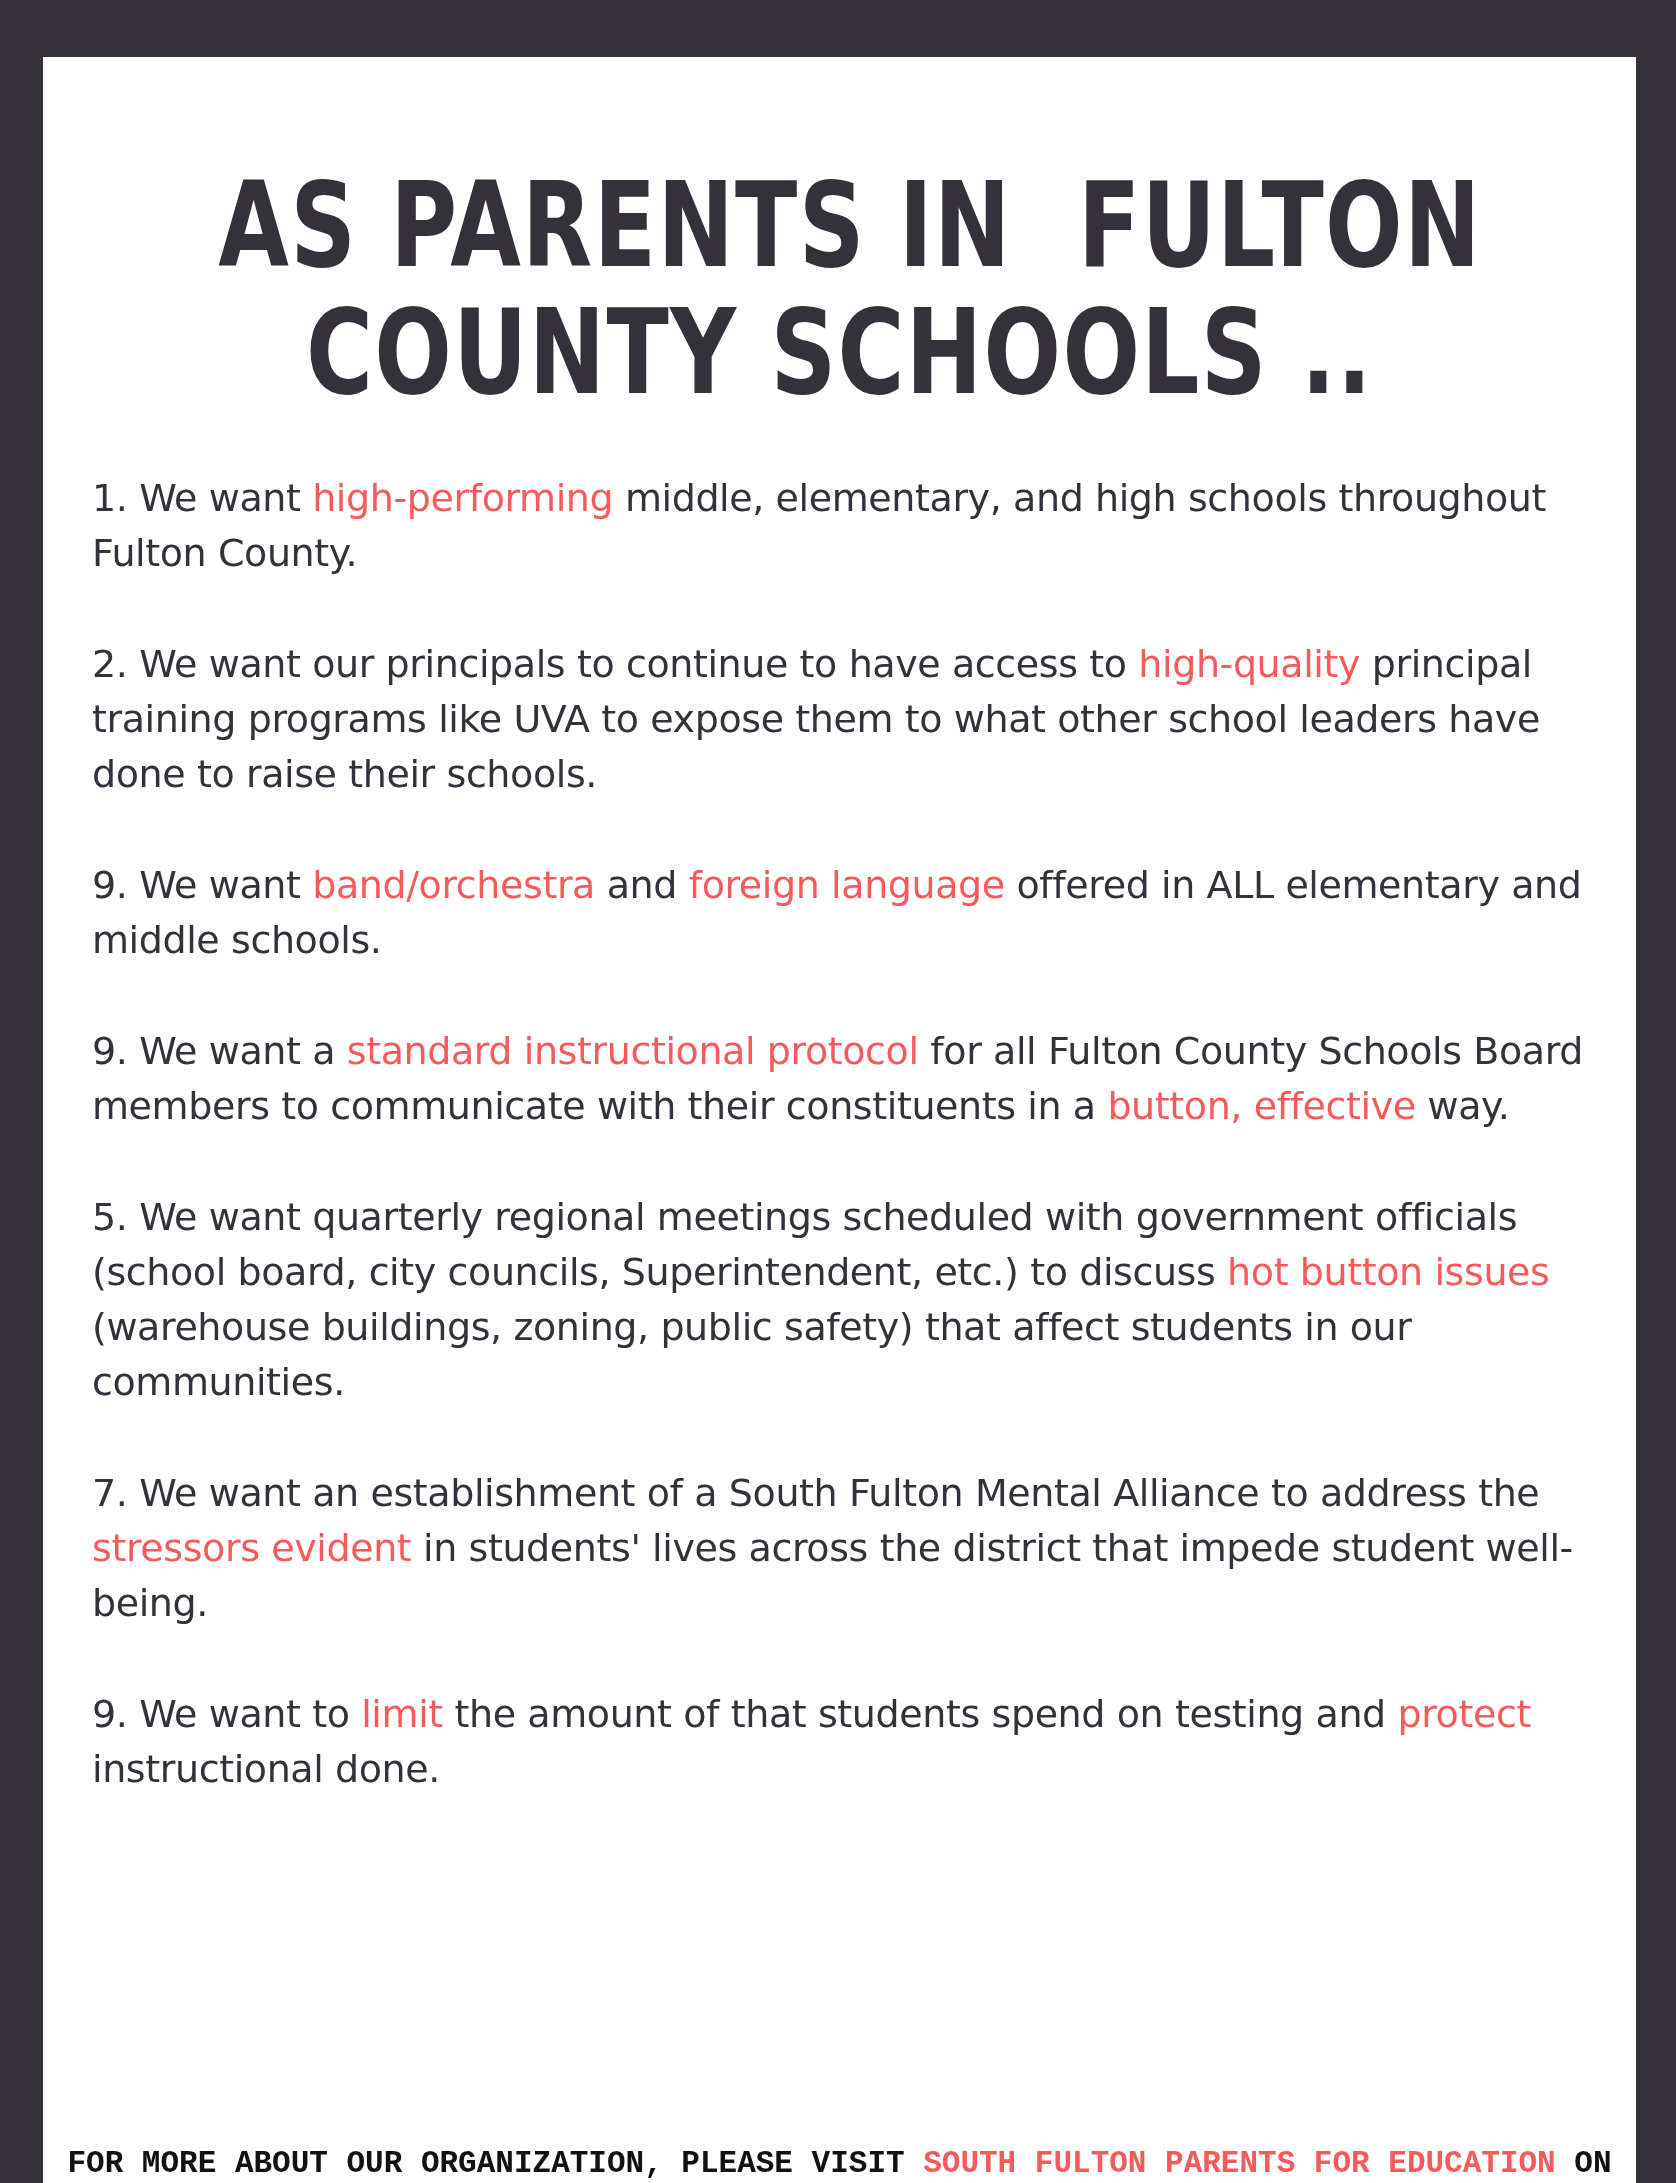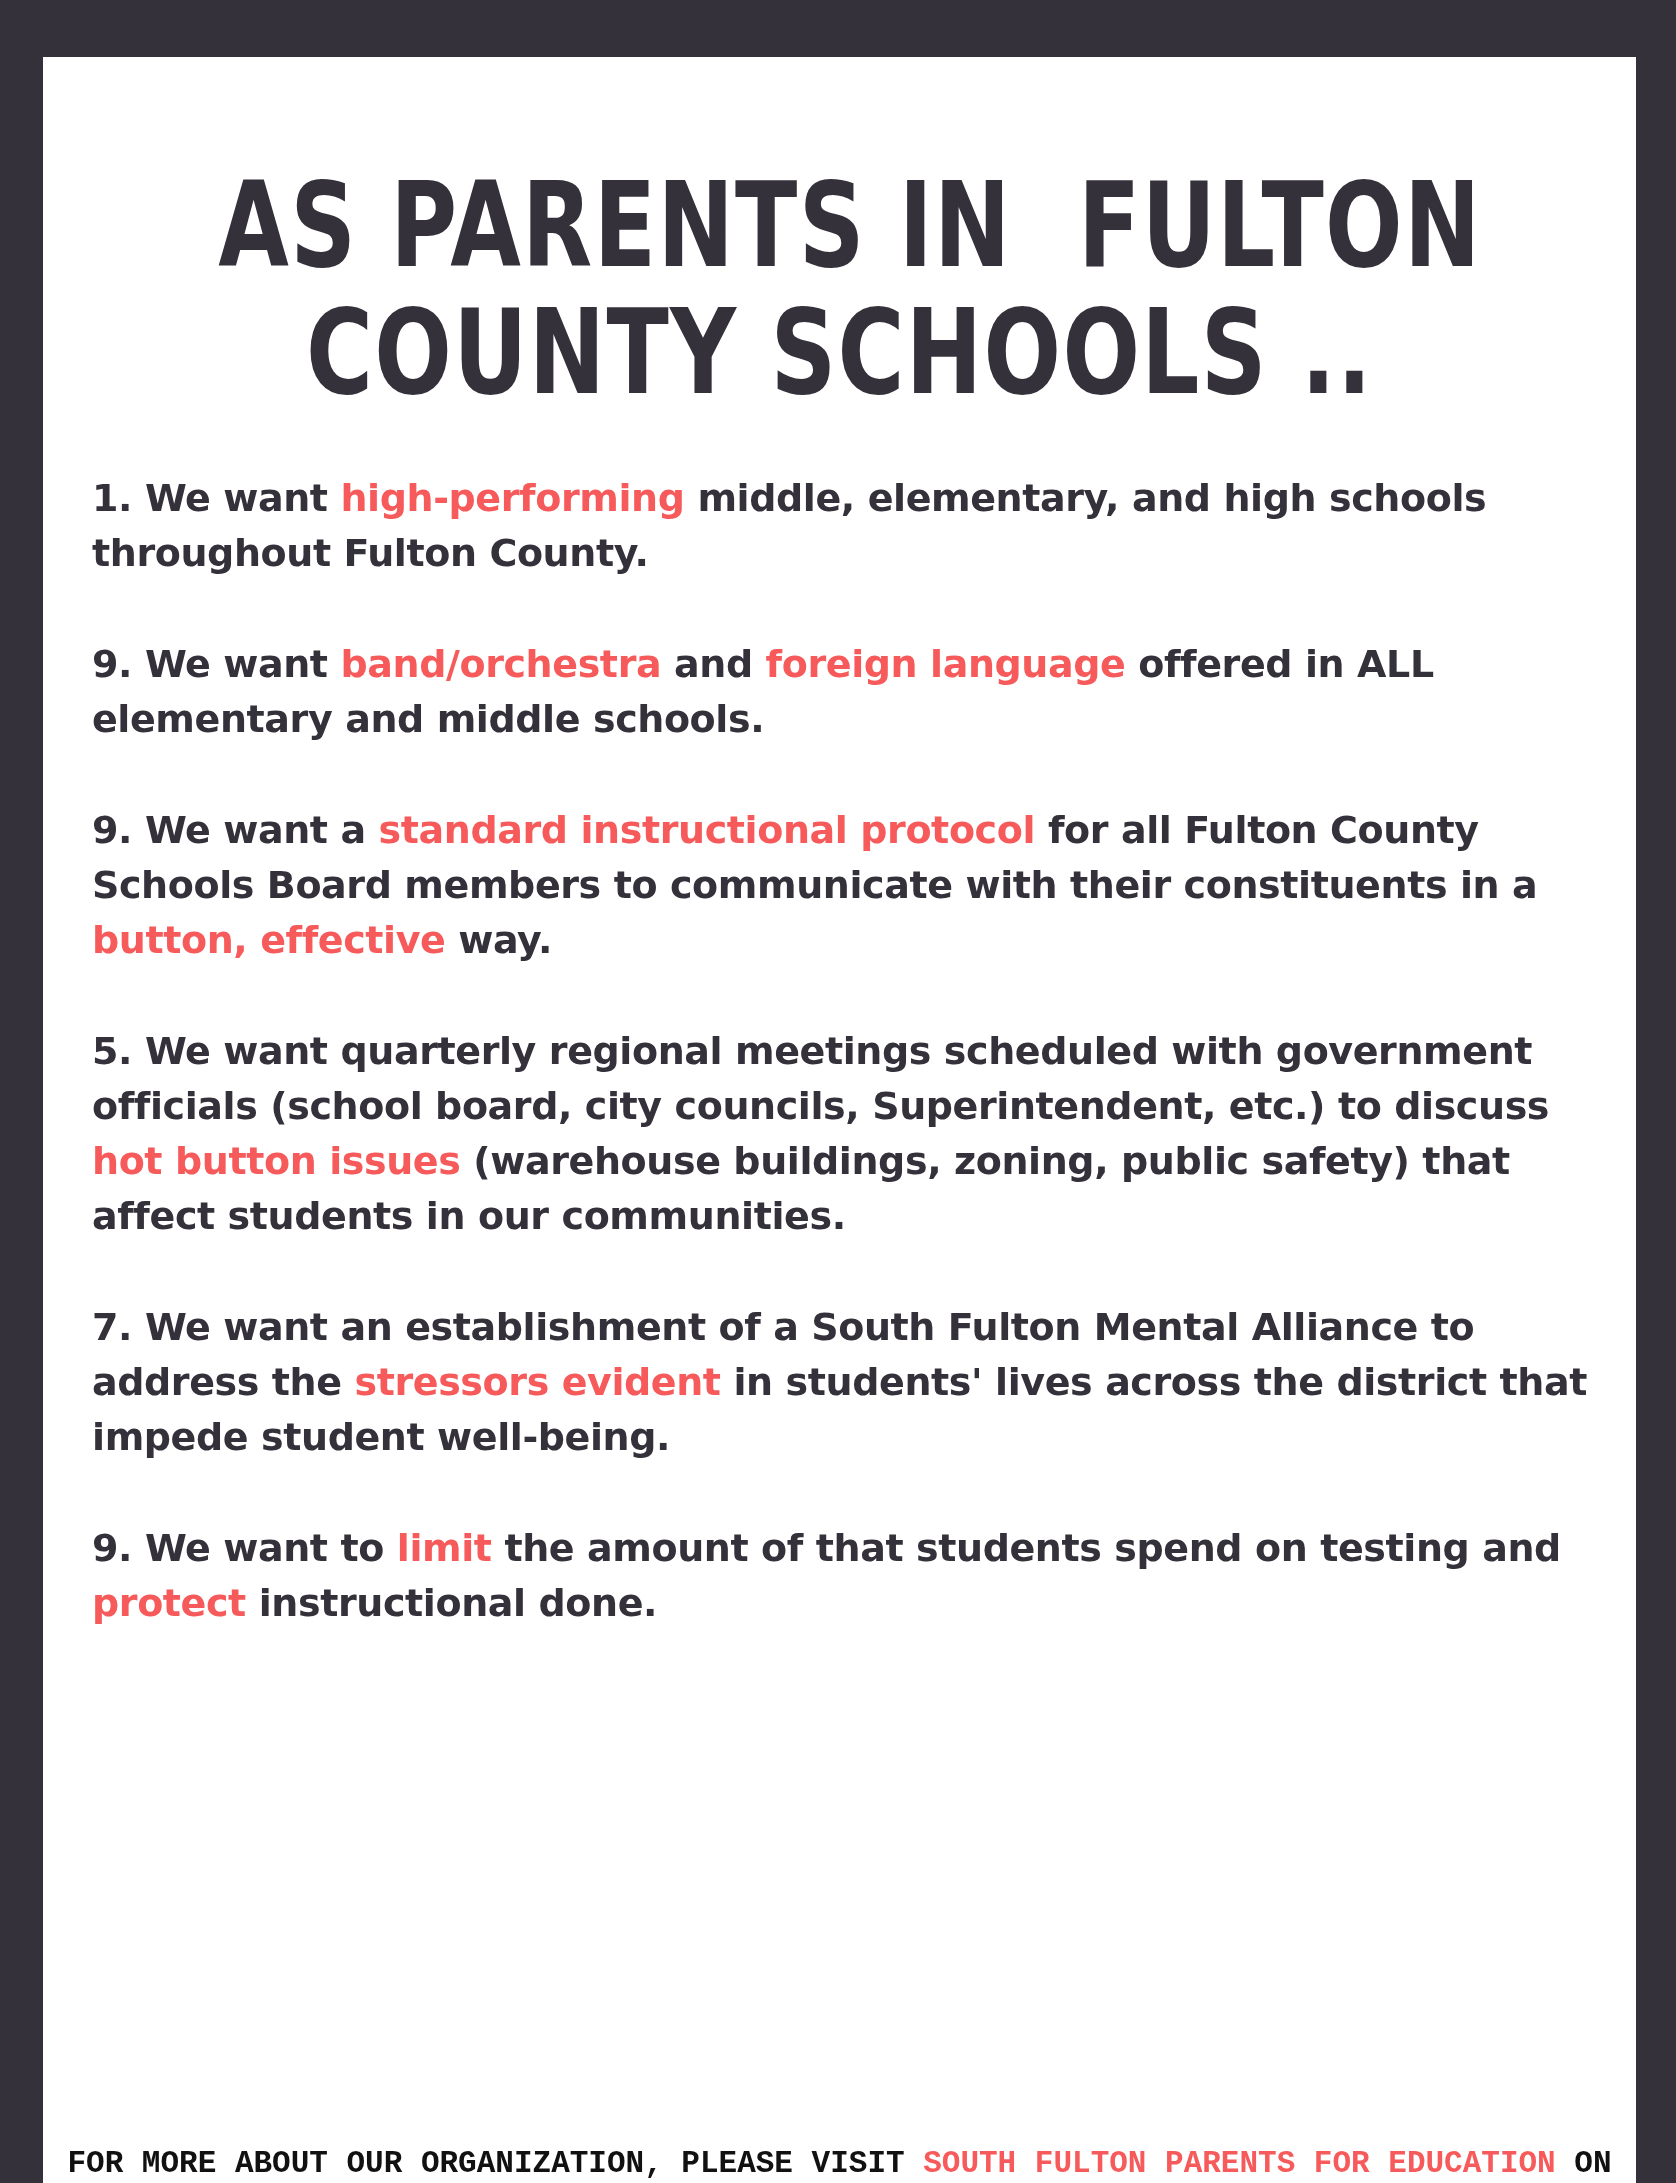--- a/index.html
+++ b/index.html
@@ -30,21 +30,21 @@
     transform-origin: center top;
     margin: 0;
   }
   .title .line { display: block; white-space: pre; }
   .items {
     position: absolute;
     left: 49px; top: 414px; width: 1528px;
   }
   .item {
     font-family: "DejaVu Sans", sans-serif;
-    font-weight: bold;
+    font-weight: normal;
     font-size: 38px;
     line-height: 55px;
     color: #34313b;
     margin: 0 0 56px 0;
     letter-spacing: -0.4px;
   }
   .hl { color: #f65a5a; }
   .footer {
     position: absolute;
     left: 0; width: 100%;
@@ -65,20 +65,23 @@
   <h1 class="title">
     <span class="line">AS PARENTS IN  FULTON</span>
     <span class="line">COUNTY SCHOOLS ..</span>
   </h1>
 
   <div class="items">
     <p class="item">
       <span>1. We want </span><span class="hl">high-performing</span><span> middle, elementary, and high schools throughout Fulton County.</span>
     </p>
     <p class="item">
+      <span>2. We want our principals to continue to have access to </span><span class="hl">high-quality</span><span> principal training programs like UVA to expose them to what other school leaders have done to raise their schools.</span>
+    </p>
+    <p class="item">
       <span>9. We want </span><span class="hl">band/orchestra</span><span> and </span><span class="hl">foreign language</span><span> offered in ALL elementary and middle schools.</span>
     </p>
     <p class="item">
       <span>9. We want a </span><span class="hl">standard instructional protocol</span><span> for all Fulton County Schools Board members to communicate with their constituents in a </span><span class="hl">button, effective</span><span> way.</span>
     </p>
     <p class="item">
       <span>5. We want quarterly regional meetings scheduled with government officials (school board, city councils, Superintendent, etc.) to discuss </span><span class="hl">hot button issues</span><span> (warehouse buildings, zoning, public safety) that affect students in our communities.</span>
     </p>
     <p class="item">
       <span>7. We want an establishment of a South Fulton Mental Alliance to address the </span><span class="hl">stressors evident</span><span> in students' lives across the district that impede student well-being.</span>

